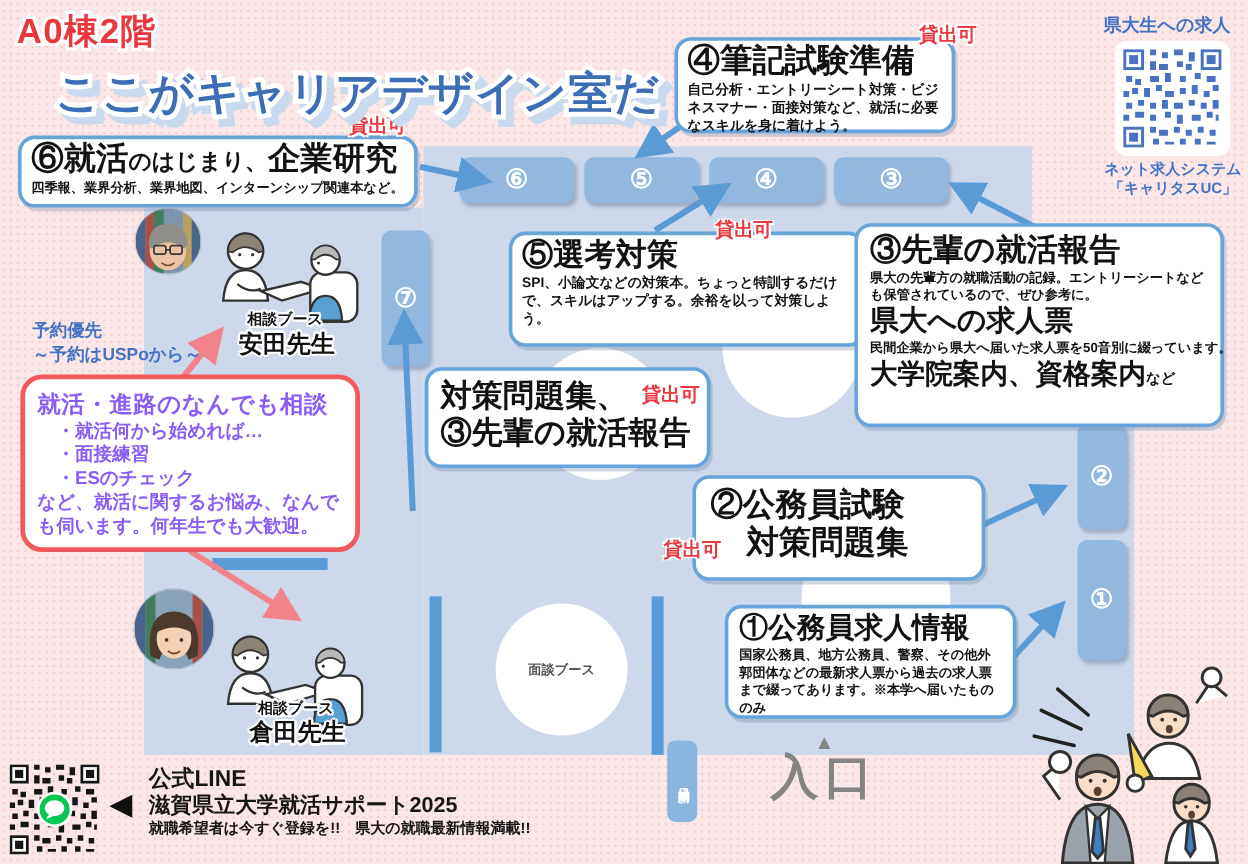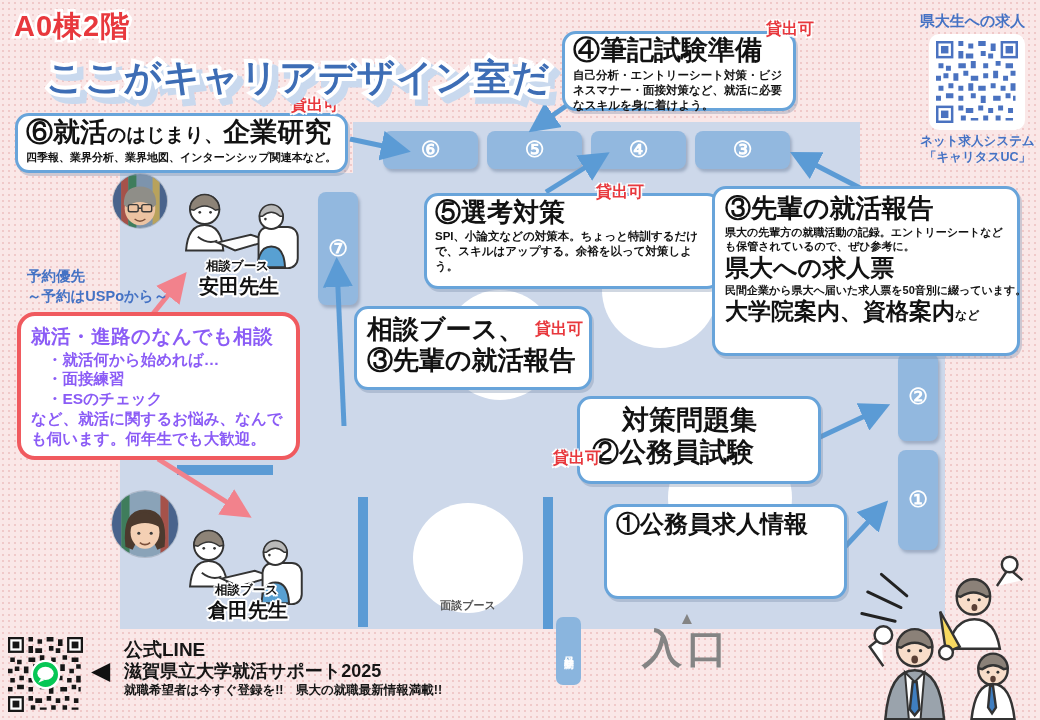--- a/index.html
+++ b/index.html
@@ -49,21 +49,21 @@
   .line-block{position:absolute;left:0;top:630px;width:560px;z-index:40;}
   .line-qr{position:absolute;left:8px;top:7px;width:75px;height:75px;}
   .line-pointer{position:absolute;left:91px;top:28px;font-size:25px;color:#111;line-height:1;}
   .line-texts{position:absolute;left:124px;top:9px;color:#161616;width:420px;}
   .lt1{font-size:19px;font-weight:bold;line-height:1.15;}
   .lt2{font-size:18px;font-weight:bold;line-height:1.2;}
   .lt3{font-size:12.5px;font-weight:bold;line-height:1.25;margin-top:1px;}
   .booth-illust{position:absolute;z-index:30;}
   .students{position:absolute;left:854px;top:550px;width:186px;height:170px;z-index:45;}
   .mendan-label{font-size:11px;color:#555;font-weight:600;}
-  .mendan{display:flex;align-items:flex-end;justify-content:center;}
+  .mendan{display:flex;align-items:center;justify-content:center;}
   svg text{font-family:"Liberation Sans",sans-serif;}
 </style>
 </head>
 <body>
 
 <div id="canvas">
 
   <svg width="0" height="0" style="position:absolute" aria-hidden="true">
     <defs>
       <g id="qr">
@@ -187,32 +187,33 @@
   <div class="callout" style="left:712px;top:186px;width:308px;height:170px;padding:4px 10px;">
     <div class="t" style="font-size:26px;">③先輩の就活報告</div>
     <div class="d" style="font-size:11px;">県大の先輩方の就職活動の記録。エントリーシートなども保管されているので、ぜひ参考に。</div>
     <div class="t" style="font-size:24px;">県大への求人票</div>
     <div class="d" style="font-size:11px;white-space:nowrap;">民間企業から県大へ届いた求人票を50音別に綴っています。</div>
     <div class="t" style="font-size:23px;white-space:nowrap;"><span>大学院案内、資格案内</span><span style="font-size:12px;">など</span></div>
   </div>
 
   <div class="callout" style="left:354px;top:306px;width:238px;height:84px;padding:5px 10px;">
     <span class="lend" style="right:6px;top:10px;left:auto;">貸出可</span>
-    <div class="t" style="font-size:26px;">相談ブース、</div>
+    <div class="t" style="font-size:26px;">対策問題集、</div>
     <div class="t" style="font-size:26px;">③先輩の就活報告</div>
   </div>
 
   <div class="lend" style="left:553px;top:448px;">貸出可</div>
   <div class="callout" style="left:577px;top:396px;width:244px;height:88px;padding:6px 12px;">
+    <div class="t" style="font-size:27px;">②公務員試験</div>
     <div class="t" style="font-size:27px;padding-left:30px;">対策問題集</div>
-    <div class="t" style="font-size:27px;">②公務員試験</div>
   </div>
 
   <div class="callout" style="left:604px;top:504px;width:243px;height:95px;padding:3px 9px;">
     <div class="t" style="font-size:24px;">①公務員求人情報</div>
+    <div class="d" style="font-size:11px;">国家公務員、地方公務員、警察、その他外郭団体などの最新求人票から過去の求人票まで綴ってあります。※本学へ届いたもののみ</div>
   </div>
 
   <div class="reserve">
     <div>予約優先</div>
     <div>～予約はUSPoから～</div>
   </div>
   <div class="redbox">
     <div class="rt">就活・進路のなんでも相談</div>
     <div class="rb">・就活何から始めれば…</div>
     <div class="rb">・面接練習</div>

